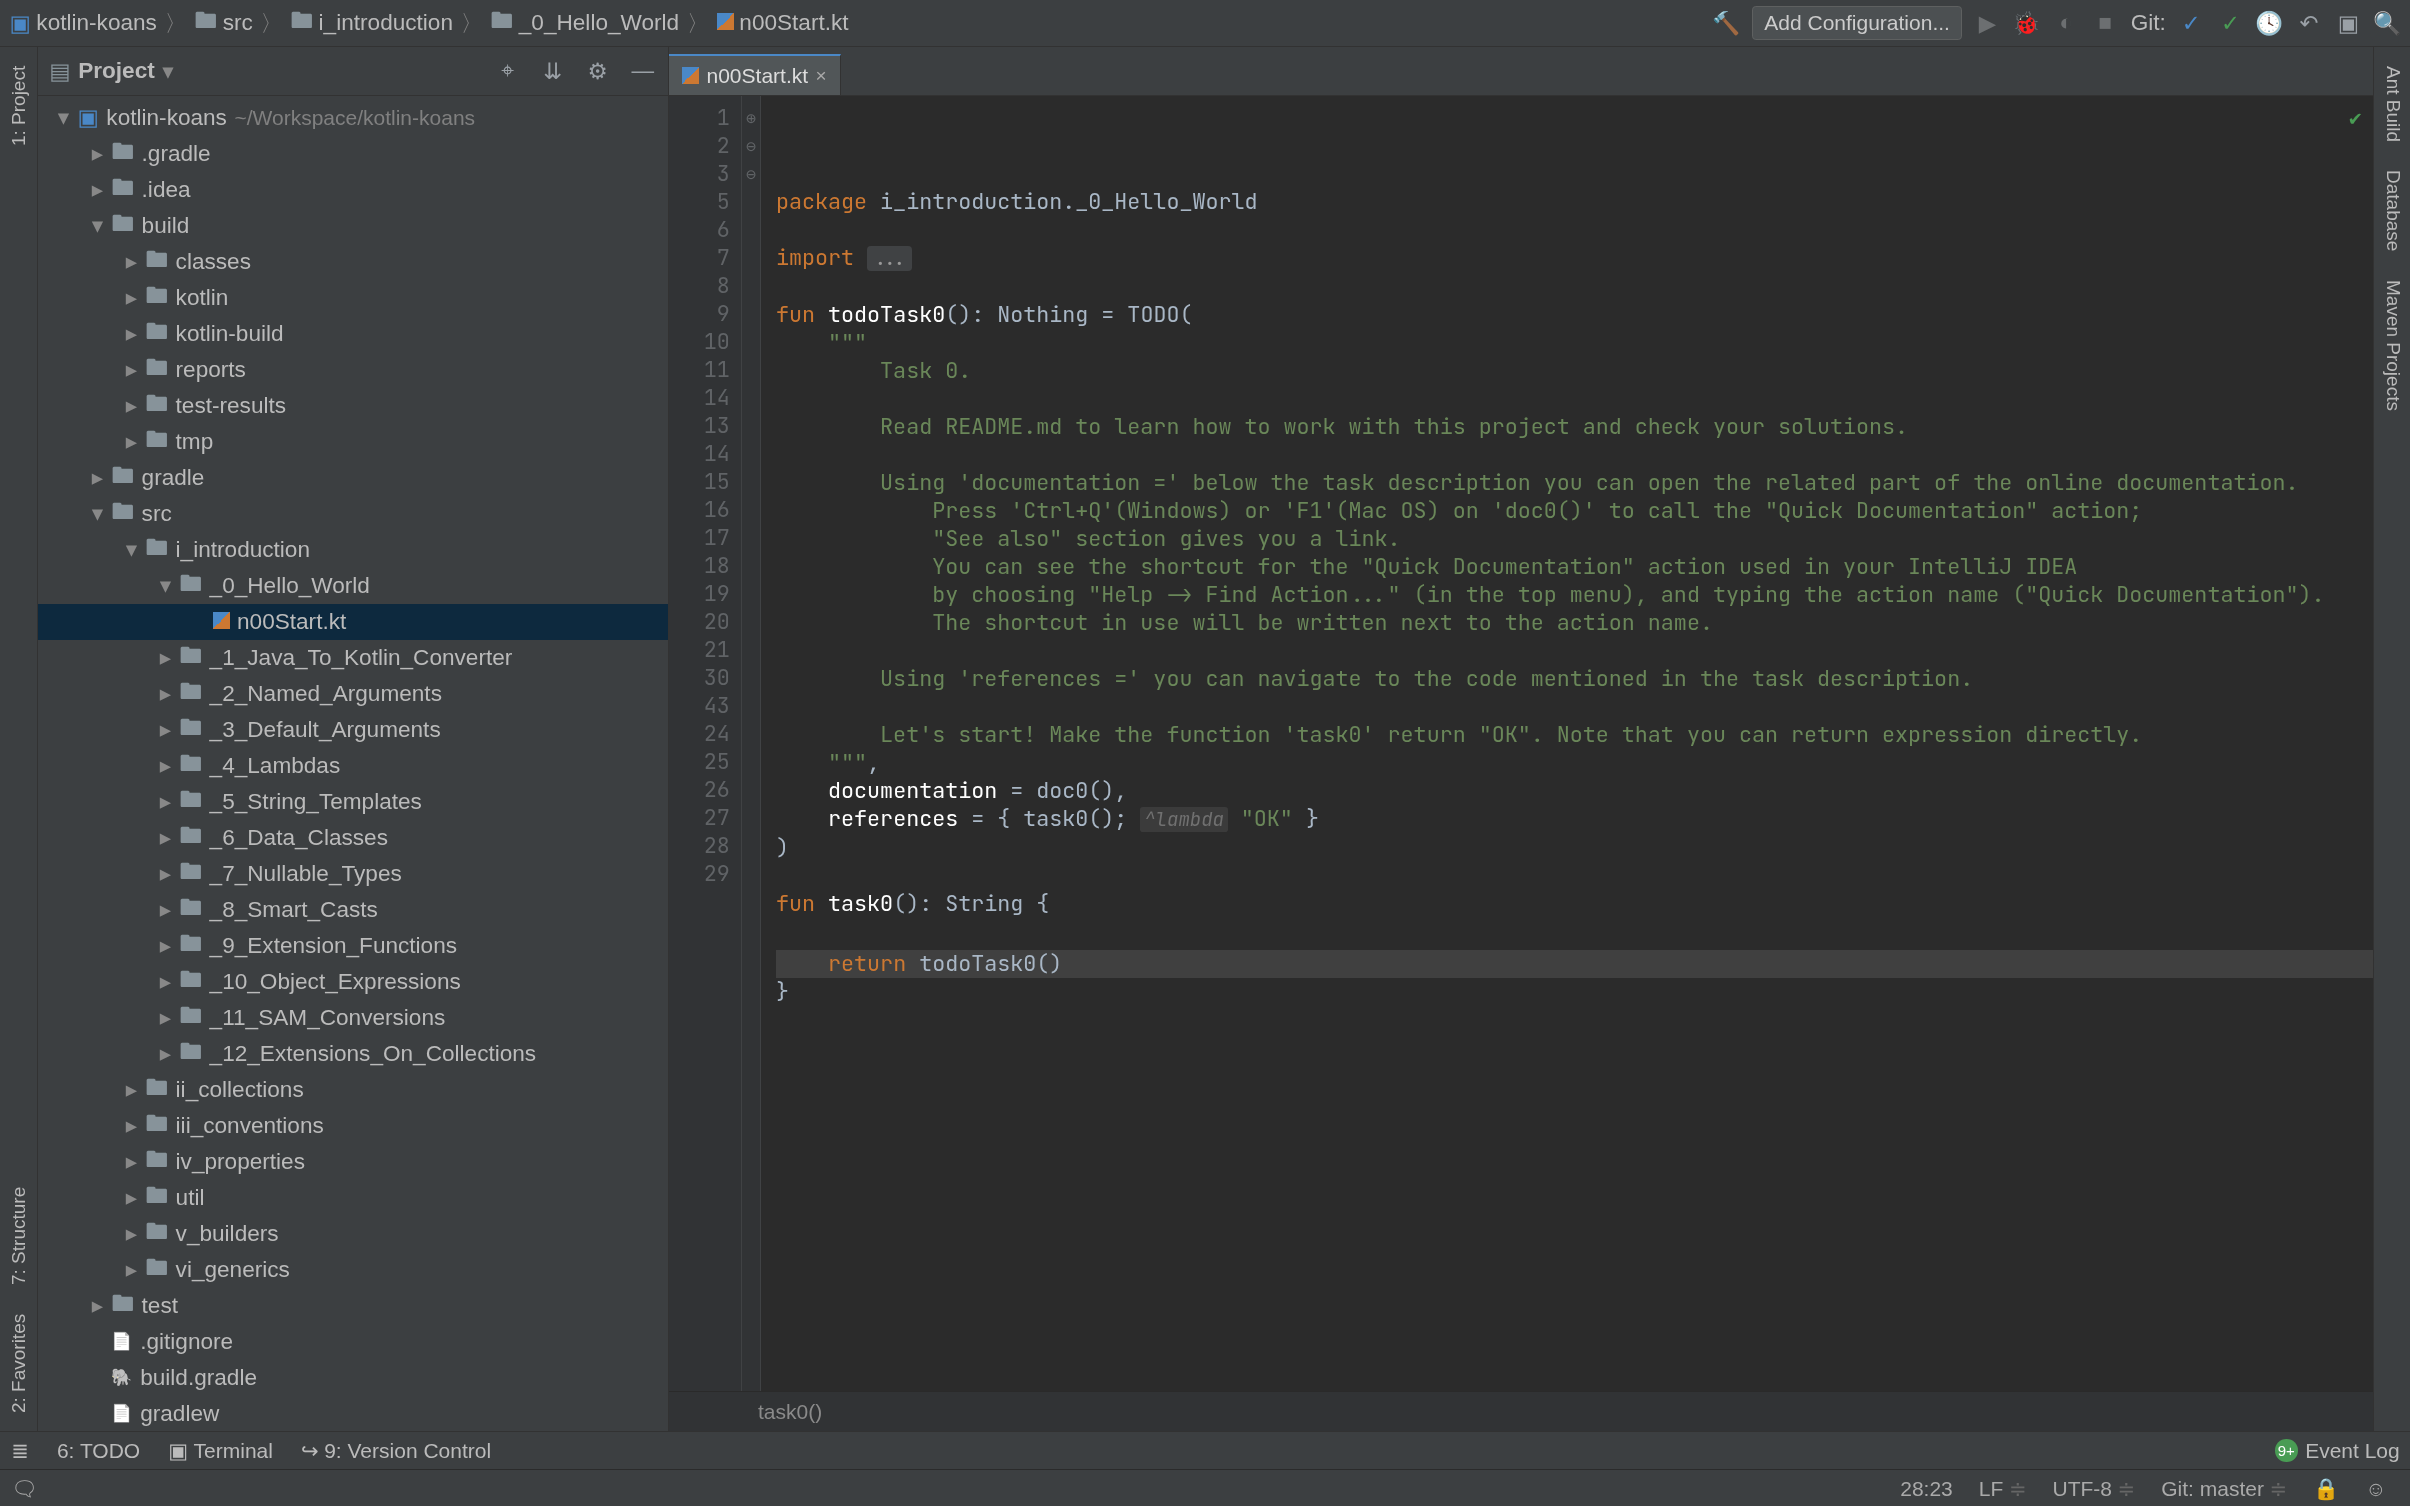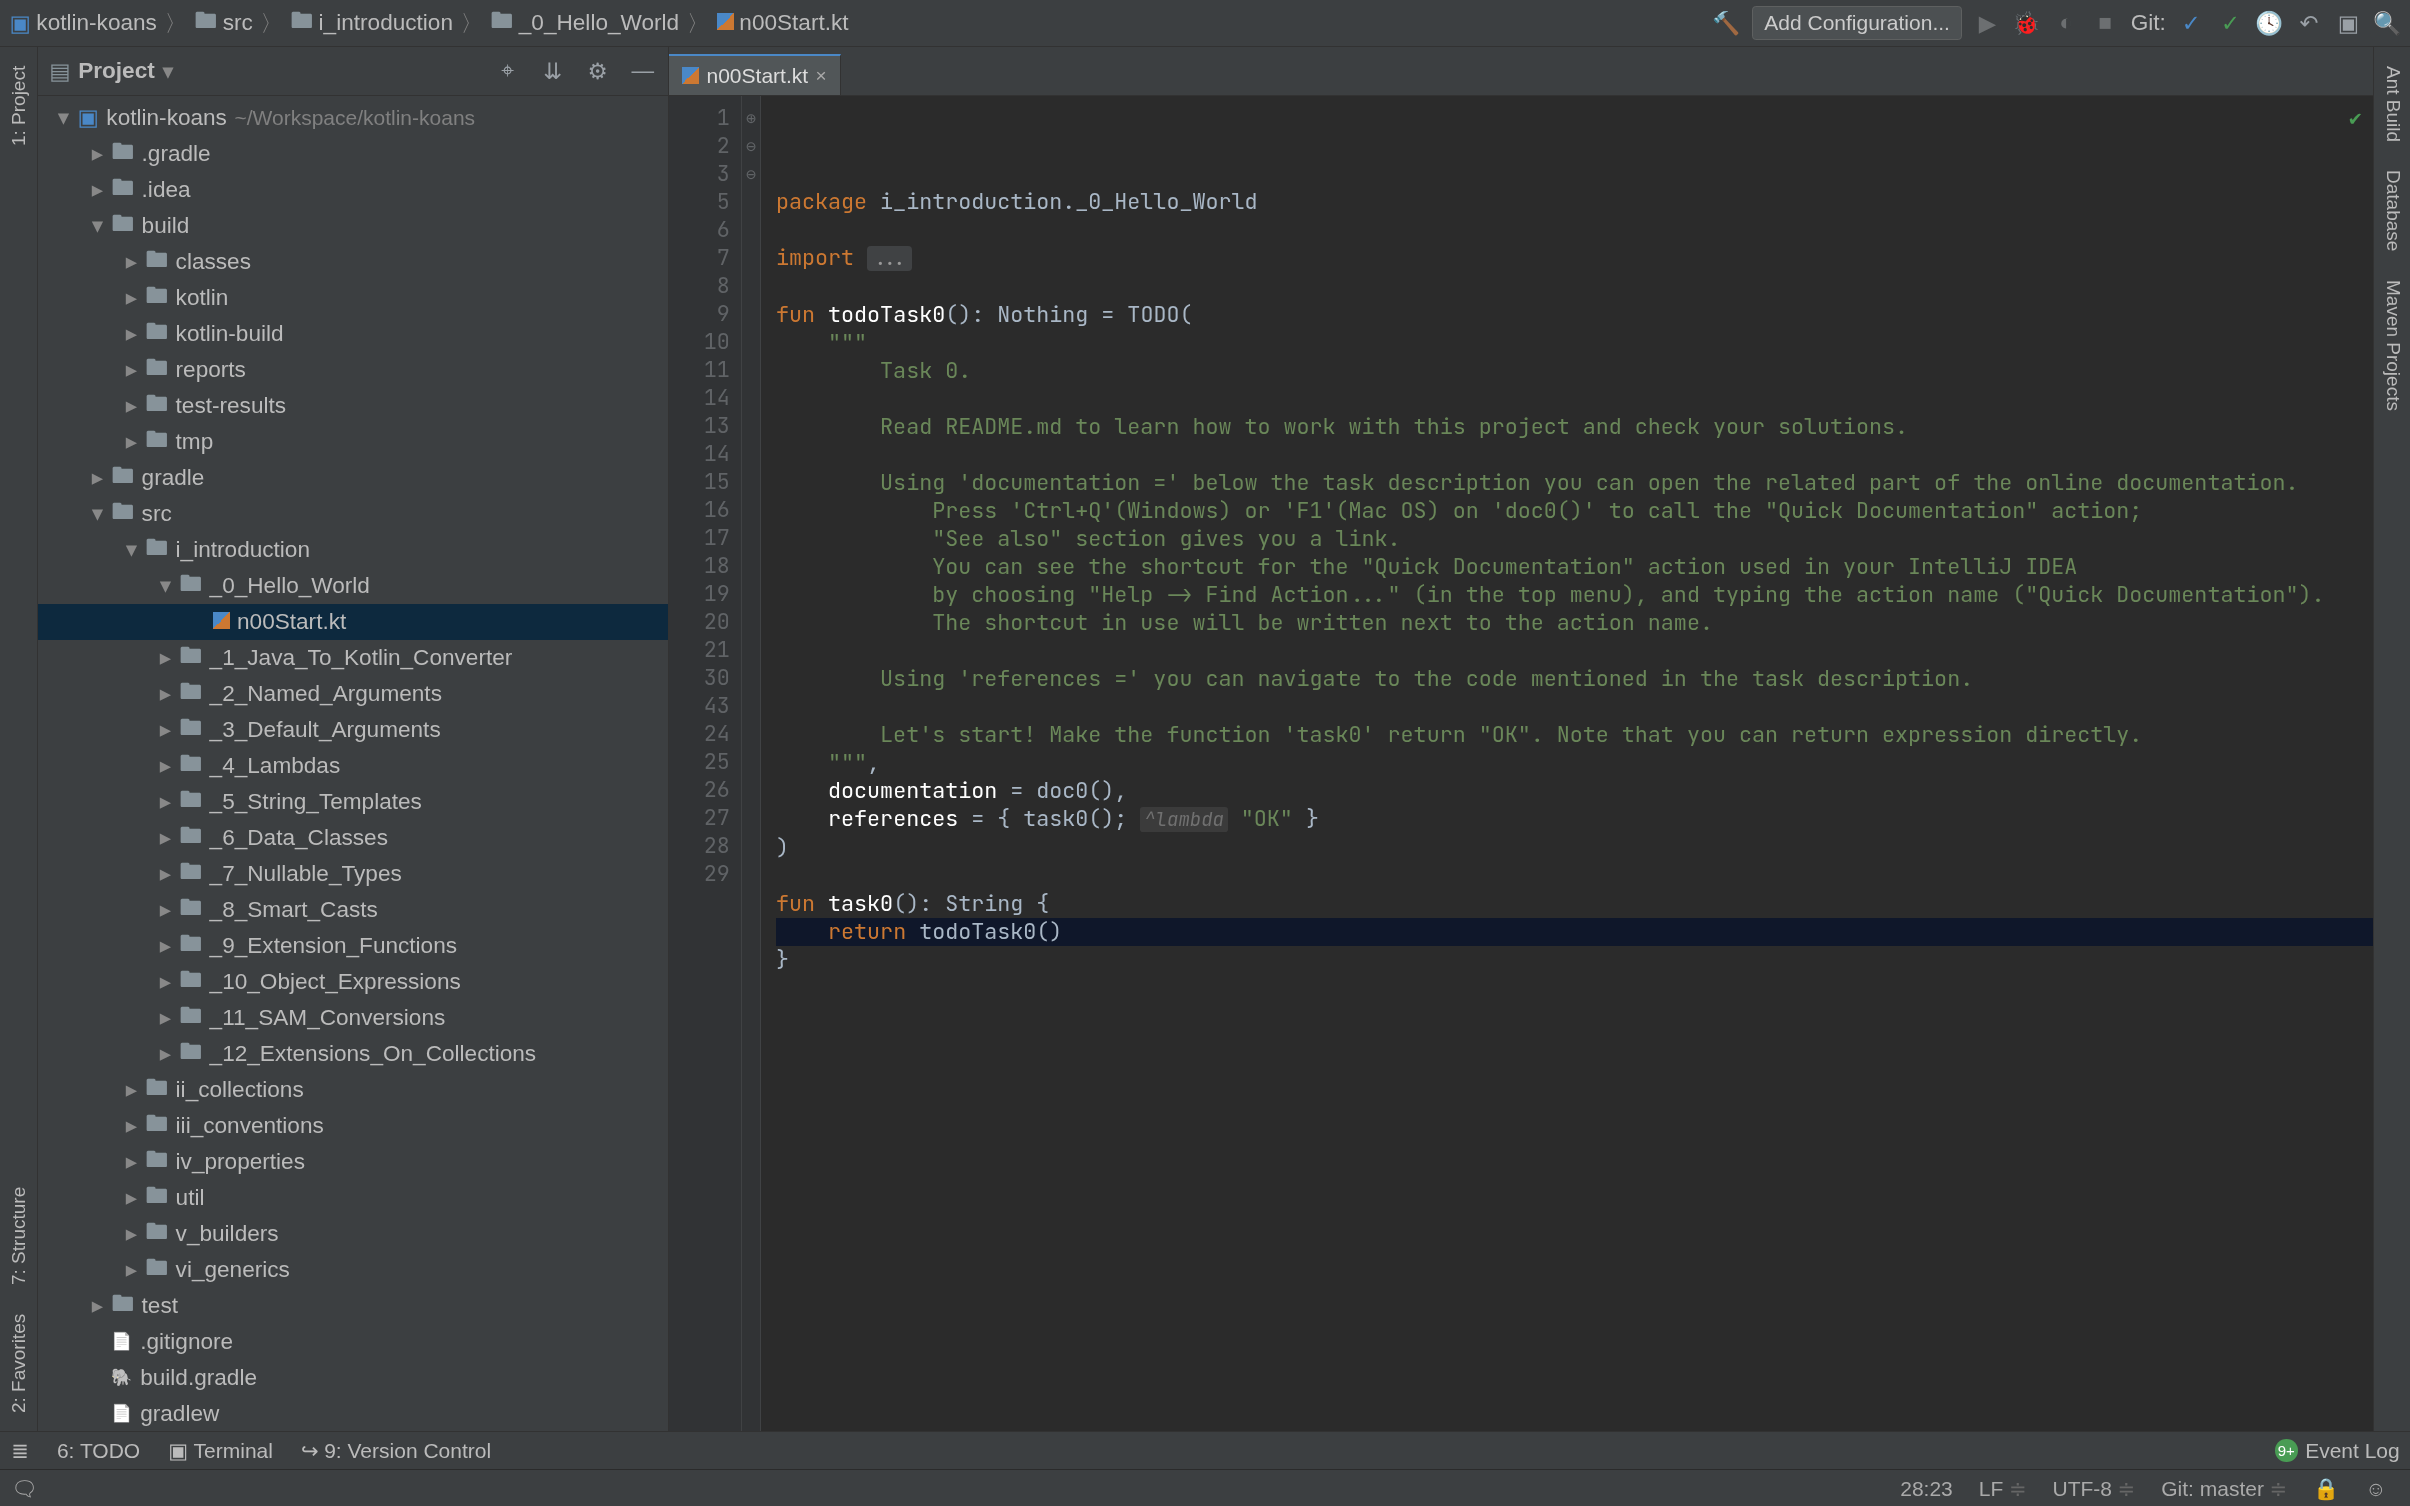--- a/index.html
+++ b/index.html
@@ -101,21 +101,21 @@
   flex: 1; padding: 7.5px 0 7.5px 15px;
   font-family: "JetBrains Mono", Menlo, monospace; font-size: 21.7px; line-height: 28px;
   color: #a9b7c6; white-space: pre; overflow: auto; position: relative;
 }
 .kw { color: #cc7832; }
 .str { color: #6a8759; }
 .fn { color: #ffffff; }
 .param { color: #ffffff; }
 .inlay { color: #707070; font-style: italic; font-size: 19px; background: #3b3b3b; padding: 0 3.8px; border-radius: 2.8px; }
 .dots { background: #404244; color: #999; padding: 0 5.6px; border-radius: 3.8px; font-size: 19px; }
-.line-hl { background: #0f172a; display: inline-block; width: 100%; }
+.line-hl { background: #404040; display: inline-block; width: 100%; margin-top: 32px; }
 .green-check { position: absolute; right: 11.3px; top: 7.5px; color: #499c54; font-size: 21px; }
 
 .crumbsbar {
   height: 40px; background: #313335; color: #8a8a8a; font-size: 21px;
   display: flex; align-items: center; padding-left: 89px; border-top: 0.9px solid #2a2a2a;
 }
 
 
 .right-gutter {
   width: 38px; background: #3c3f41; border-left: 0.9px solid #323232;
@@ -478,20 +478,23 @@
             <div style="text-align: center;"></div>
             <div style="text-align: center;"></div>
             <div style="text-align: center;">⊖</div>
             <div style="text-align: center;"></div>
             <div style="text-align: center;"></div>
           </div>
         <div class="code" id="code">
           <span class="green-check">✔</span>
         <div><span class="kw">package</span><span> i_introduction._0_Hello_World</span></div><div> </div><div><span class="kw">import</span><span> </span><span class="dots">...</span></div><div> </div><div><span class="kw">fun </span><span class="fn">todoTask0</span><span>(): Nothing = TODO(</span></div><div><span class="str">    """</span></div><div><span class="str">        Task 0.</span></div><div> </div><div><span class="str">        Read README.md to learn how to work with this project and check your solutions.</span></div><div> </div><div><span class="str">        Using 'documentation =' below the task description you can open the related part of the online documentation.</span></div><div><span class="str">            Press 'Ctrl+Q'(Windows) or 'F1'(Mac OS) on 'doc0()' to call the "Quick Documentation" action;</span></div><div><span class="str">            "See also" section gives you a link.</span></div><div><span class="str">            You can see the shortcut for the "Quick Documentation" action used in your IntelliJ IDEA</span></div><div><span class="str">            by choosing "Help -&gt; Find Action..." (in the top menu), and typing the action name ("Quick Documentation").</span></div><div><span class="str">            The shortcut in use will be written next to the action name.</span></div><div> </div><div><span class="str">        Using 'references =' you can navigate to the code mentioned in the task description.</span></div><div> </div><div><span class="str">        Let's start! Make the function 'task0' return "OK". Note that you can return expression directly.</span></div><div><span class="str">    """</span><span>,</span></div><div><span>    </span><span class="param">documentation</span><span> = doc0(),</span></div><div><span>    </span><span class="param">references</span><span> = { task0(); </span><span class="inlay">^lambda</span><span> </span><span class="str">"OK"</span><span> }</span></div><div><span>)</span></div><div> </div><div><span class="kw">fun </span><span class="fn">task0</span><span>(): String {</span></div><div class="line-hl"><span>    </span><span class="kw">return</span><span> todoTask0()</span></div><div><span>}</span></div></div>
       </div>
+      <div class="crumbsbar">
+        <span>task0()</span>
+      </div>
     </div>
 
     <div class="right-gutter" id="right-tabs">
         <div class="vtab" style="transform: none;">Ant Build</div>
         <div class="vtab" style="transform: none;">Database</div>
         <div class="vtab" style="transform: none;">Maven Projects</div>
       </div>
   </div>
 
   <div class="toolbar-bottom">

